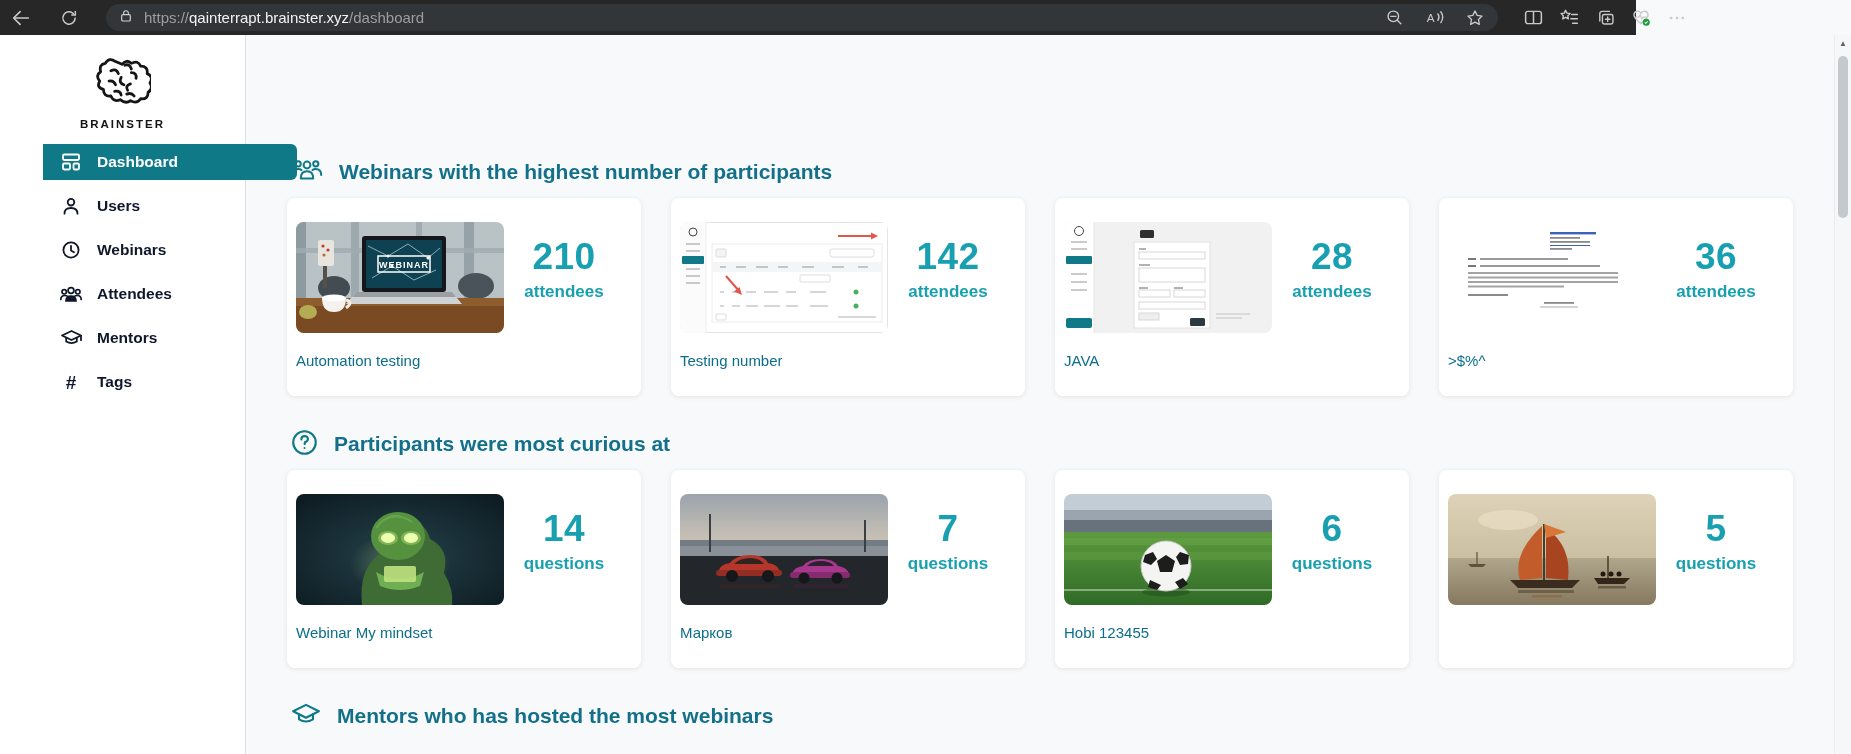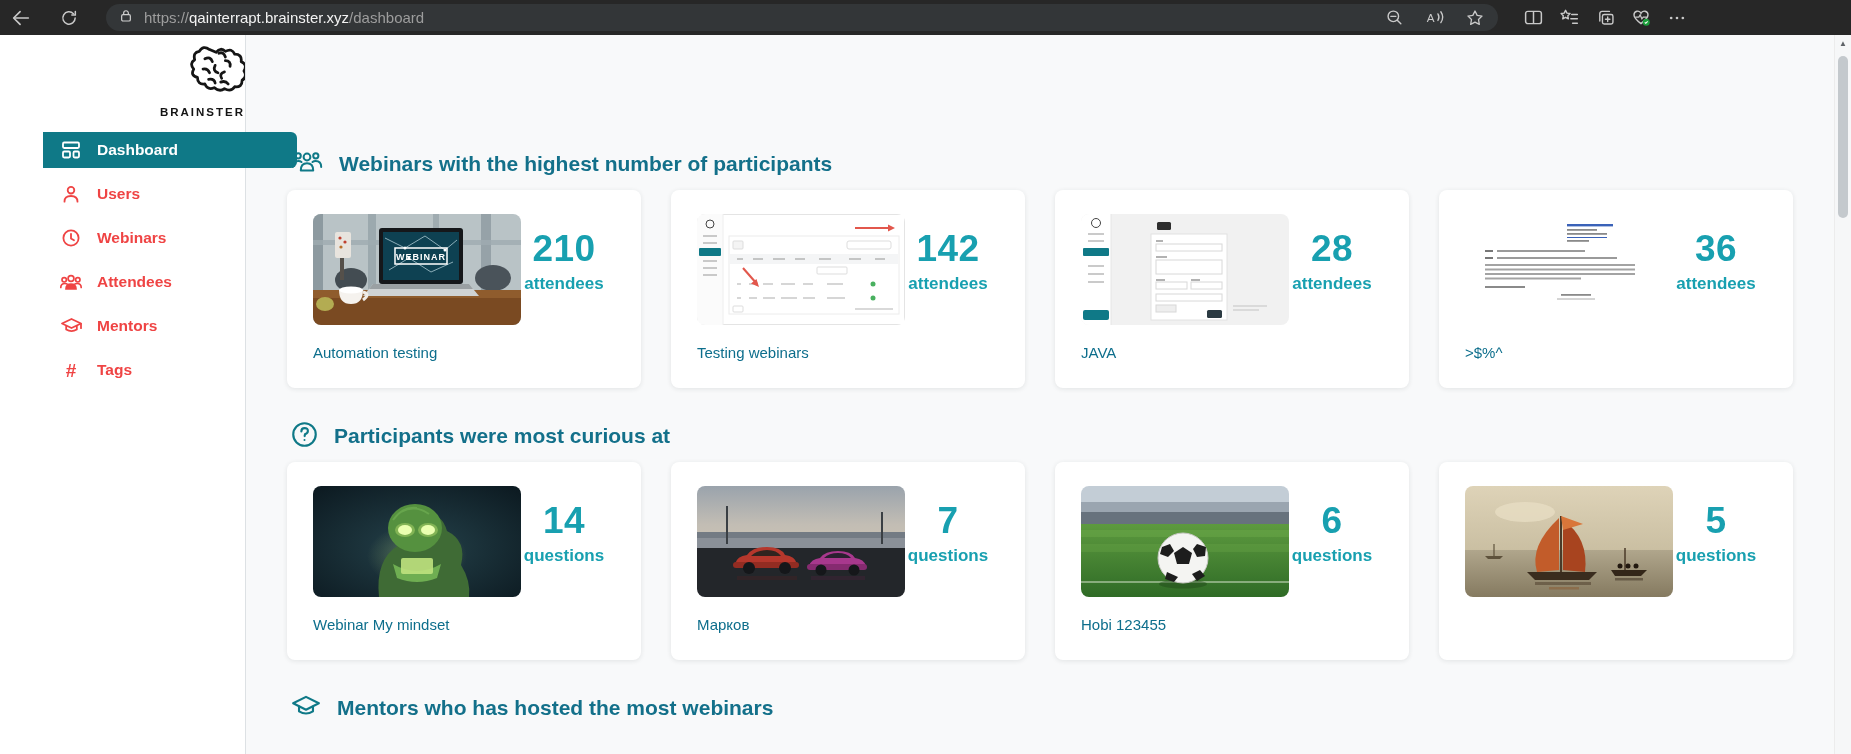--- a/index.html
+++ b/index.html
@@ -1,51 +1,51 @@
 <!DOCTYPE html>
 <html><head>
 <meta charset="utf-8">
 <style>
   html,body{margin:0;padding:0;background:#e9e9e9;}
   .screen{position:relative;width:1851px;height:754px;background:#f8f9fa;overflow:hidden;
           font-family:"Liberation Sans",sans-serif;-webkit-font-smoothing:antialiased;}
 
   
-  .topbar{position:absolute;top:0;left:0;width:1851px;height:35px;background:#272727;
+  .topbar{position:absolute;top:0;left:0;width:1636px;height:35px;background:#272727;
           display:flex;align-items:center;z-index:9;}
   .tb-btn{width:26px;height:26px;display:flex;align-items:center;justify-content:center;
           color:#c9c9c9;flex:0 0 auto;cursor:pointer;}
   .tb-btn svg{display:block;}
   .url-pill{height:27px;width:1392px;margin-left:24px;background:#333638;border-radius:14px;
             display:flex;align-items:center;padding:0 6px 0 12px;box-sizing:border-box;flex:0 0 auto;}
   .url-text{font-size:15px;color:#9d9d9d;margin-left:10px;white-space:nowrap;flex:1 1 auto;}
   .url-text .host{color:#f2f2f2;}
   .right-icons{display:flex;align-items:center;gap:10px;margin-left:22px;}
 
   
   .sidebar{position:absolute;top:35px;left:0;bottom:0;width:246px;background:#ffffff;
            border-right:1px solid #dde1e4;box-sizing:border-box;}
-  .logo-wrap{padding-top:8px;text-align:right;}
+  .logo-wrap{padding-top:20px;text-align:center;}
   .brand{font-size:11.5px;font-weight:bold;letter-spacing:2px;color:#141414;margin-top:5px;}
   .nav{margin-top:14px;padding-left:43px;}
   .nav-item{height:36px;margin-bottom:8px;display:flex;align-items:center;padding-left:16px;
-            gap:14px;font-size:15.5px;font-weight:bold;color:#ef4444;cursor:pointer;}
+            gap:14px;font-size:15.5px;font-weight:bold;color:#0f172a;cursor:pointer;}
   .nav-item .nav-ic{width:24px;display:flex;justify-content:center;align-items:center;}
   .nav-item.active{background:#0f7987;color:#fff;width:238px;border-radius:0 6px 6px 0;}
   .hash-glyph{font-size:19px;font-weight:bold;line-height:1;}
 
   
   .content{position:absolute;top:35px;left:246px;right:17px;bottom:0;
            padding:113px 0 0 41px;box-sizing:border-box;overflow:hidden;}
-  .section-header{display:flex;align-items:center;gap:16px;height:32px;padding-left:4px;}
+  .section-header{display:flex;align-items:center;gap:16px;height:32px;padding-left:4px;margin-top:8px;}
   .section-header.later{margin-top:32px;}
   .section-title{font-size:21px;font-weight:bold;color:#13708a;}
   .cards-row{display:flex;gap:30px;margin-top:10px;}
   .card{width:354px;height:198px;background:#fff;border-radius:8px;position:relative;
-        box-shadow:0 1px 5px rgba(33,37,41,.10);padding:24px 0 0 26px;box-sizing:border-box;cursor:pointer;}
+        box-shadow:0 1px 5px rgba(33,37,41,.10);padding:24px 0 0 9px;box-sizing:border-box;cursor:pointer;}
   .thumb{width:208px;height:111px;border-radius:8px;overflow:hidden;display:block;background:#fff;}
   .thumb svg{display:block;width:208px;height:111px;}
   .stat{position:absolute;top:16px;right:14px;width:126px;height:111px;display:flex;
         flex-direction:column;align-items:center;justify-content:center;color:#18a0b0;}
   .stat-value{font-size:37px;font-weight:bold;line-height:1;letter-spacing:.5px;}
   .stat-unit{font-size:17px;font-weight:bold;margin-top:7px;}
   .card-title{margin-top:19px;font-size:15px;font-weight:normal;color:#0d6e8c;}
 
   
   .scrollbar{position:absolute;top:35px;right:0;bottom:0;width:17px;background:#f6f7f8;
@@ -319,21 +319,21 @@
             <line x1="46" y1="54" x2="60" y2="70" stroke="#e2574c" stroke-width="2"></line>
               <path d="M62 73l-2.5-8-5.5 4.5z" fill="#e2574c"></path>
             <rect x="36" y="92" width="10" height="6" rx="1" fill="#fff" stroke="#dddddd"></rect>
             <line x1="158" y1="95" x2="196" y2="95" stroke="#cccccc" stroke-width="1.4"></line>
           </svg>
         </span>
         <div class="stat">
           <div class="stat-value">142</div>
           <div class="stat-unit">attendees</div>
         </div>
-        <div class="card-title">Testing webinars</div>
+        <div class="card-title">Testing number</div>
       </div>
 
       <div class="card">
         <span class="thumb">
           <svg viewBox="0 0 208 111">
             <rect width="208" height="111" fill="#f1f1f1"></rect>
             <rect width="30" height="111" fill="#ffffff"></rect>
               <line x1="30" y1="0" x2="30" y2="111" stroke="#e6e6e6"></line>
             <circle cx="15" cy="9" r="4.5" stroke="#444" fill="none"></circle>
             <g stroke="#b9b9b9" stroke-width="1.6">

